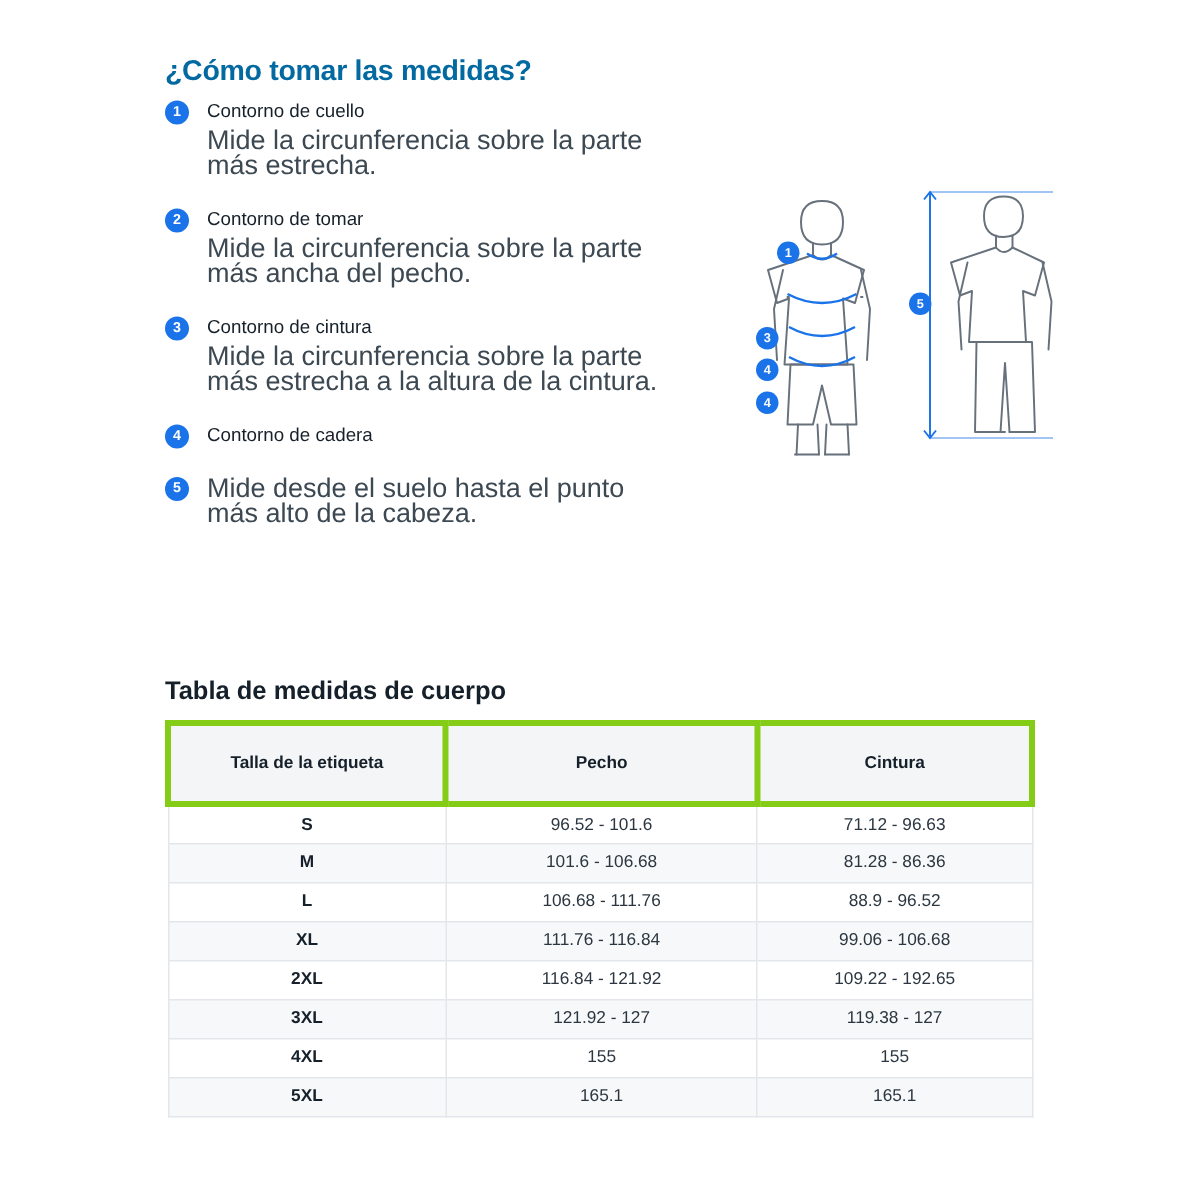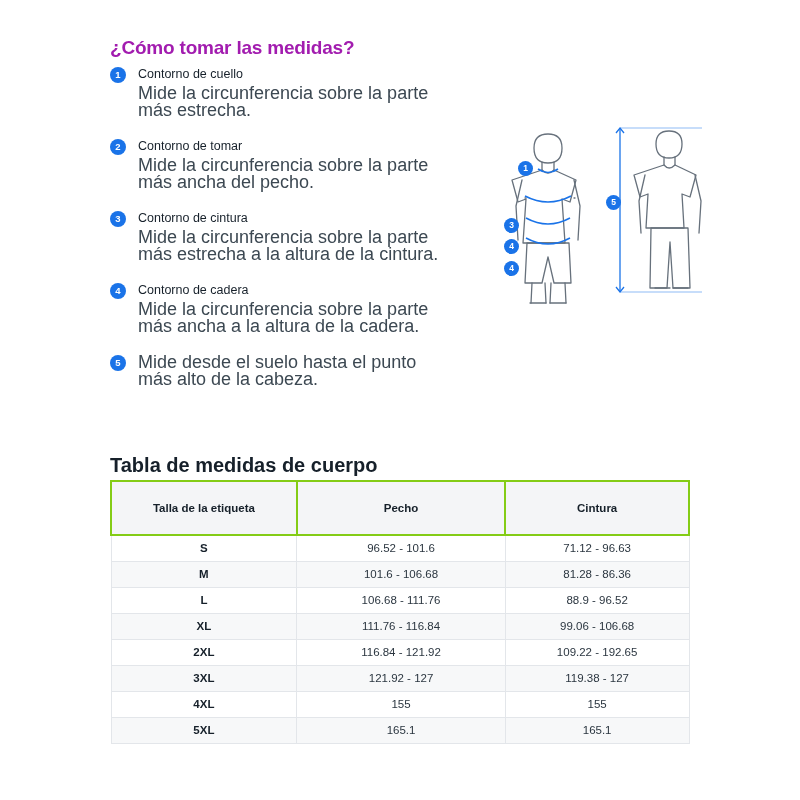--- a/index.html
+++ b/index.html
@@ -21,27 +21,27 @@
   }
 
   
   .h-measure {
     position: absolute;
     left: 110px;
     top: 24px;
     font-size: 19px;
     font-weight: bold;
     letter-spacing: -0.2px;
-    color: #a21caf;
+    color: #0369a1;
   }
   .h-table {
     position: absolute;
     left: 110px;
     top: 437px;
-    font-size: 20px;
+    font-size: 17px;
     font-weight: bold;
     color: #16202a;
   }
 
   
   .steps {
     position: absolute;
     left: 110px;
     top: 66px;
     width: 340px;
@@ -108,21 +108,21 @@
     top: 480px;
     width: 580px;
   }
   table {
     width: 580px;
     border-collapse: collapse;
     font-size: 11.5px;
   }
   thead th {
     background: #f4f5f7;
-    border: 2px solid #84cc16;
+    border: 4px solid #84cc16;
     font-size: 11.5px;
     font-weight: bold;
     color: #16202a;
     height: 54px;
     padding: 0 8px;
   }
   tbody td {
     border: 1px solid #e3e6ea;
     height: 26px;
     text-align: center;
@@ -166,21 +166,20 @@
 
     <div class="step">
       <span class="badge">3</span>
       <div class="step-title">Contorno de cintura</div>
       <div class="step-desc">Mide la circunferencia sobre la parte más estrecha a la altura de la cintura.</div>
     </div>
 
     <div class="step">
       <span class="badge">4</span>
       <div class="step-title">Contorno de cadera</div>
-      <div class="step-desc">Mide la circunferencia sobre la parte más ancha a la altura de la cadera.</div>
     </div>
 
     <div class="step">
       <span class="badge">5</span>
       <div class="step-desc">Mide desde el suelo hasta el punto más alto de la cabeza.</div>
     </div>
 
   </div>
 
   <div class="figure">

